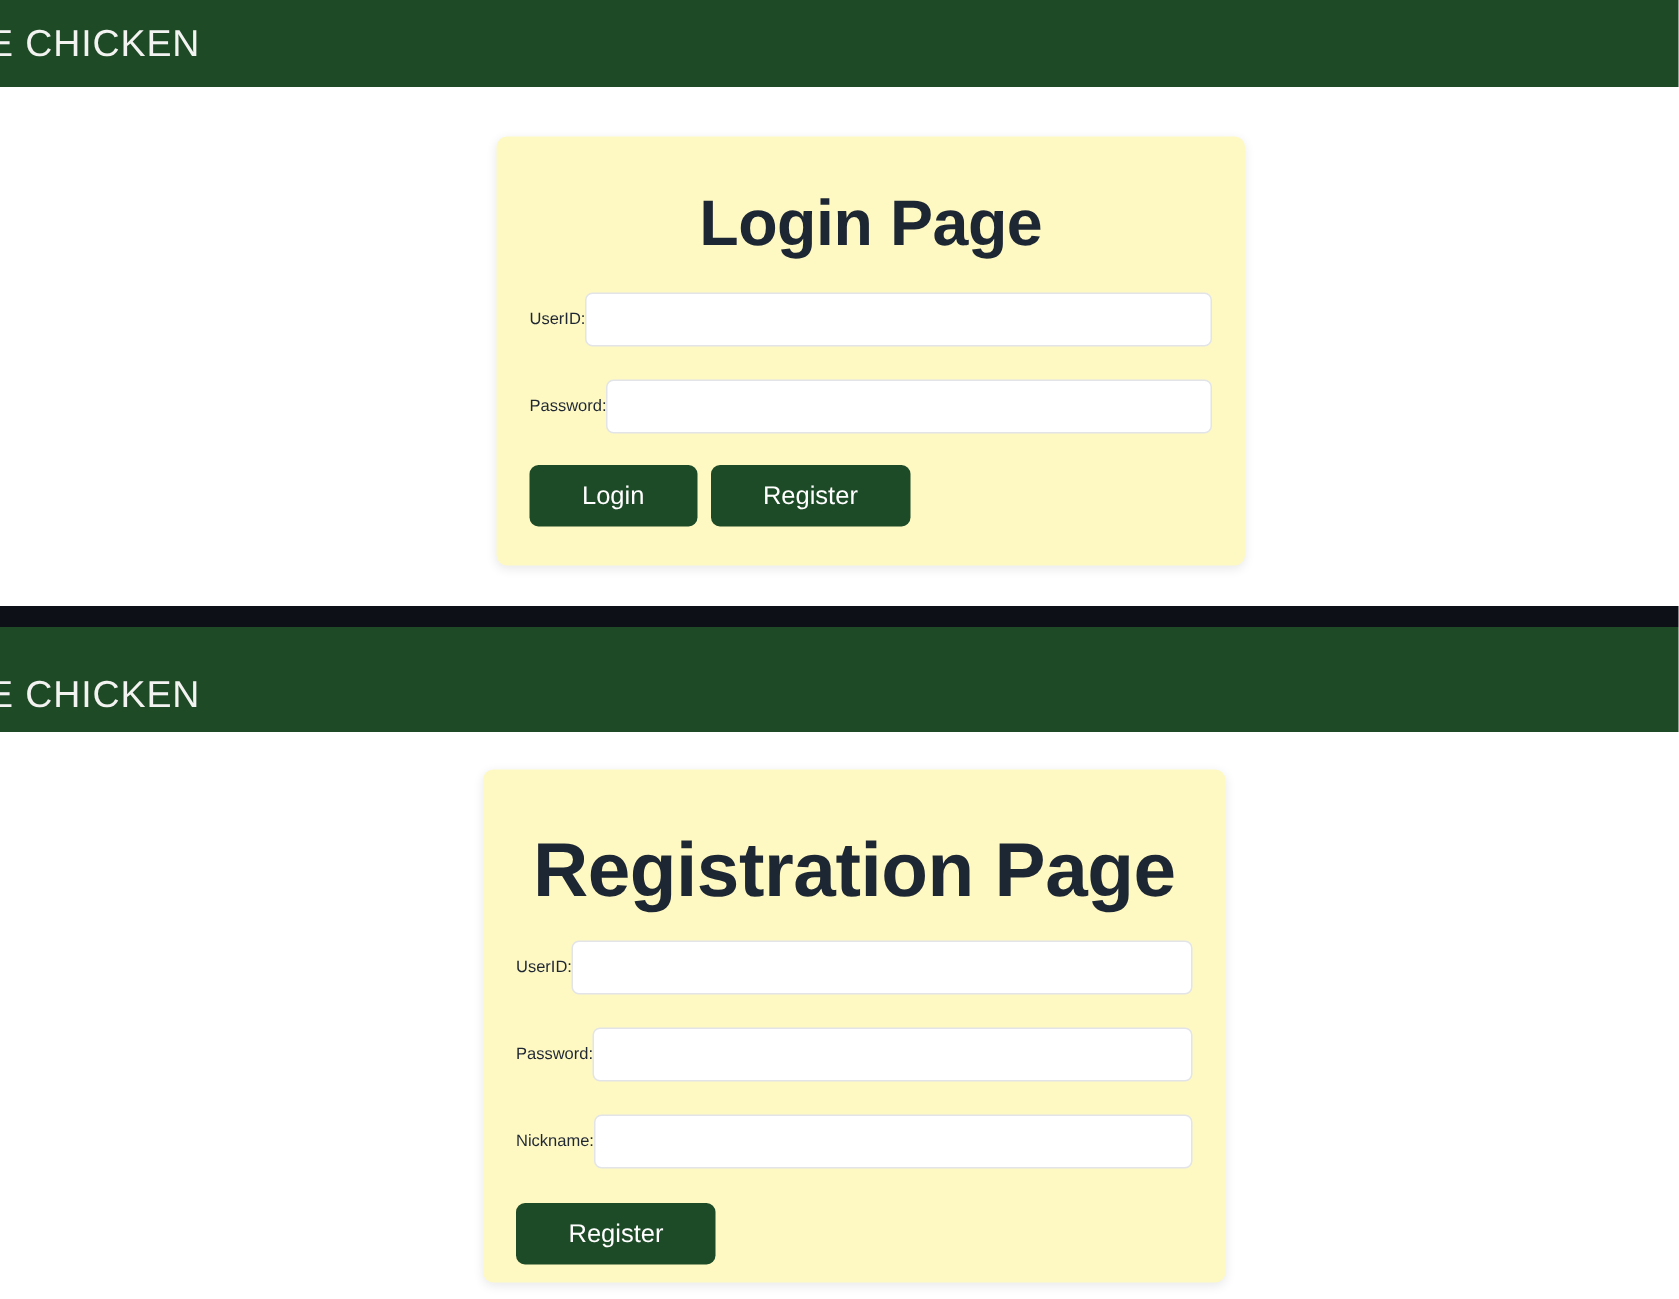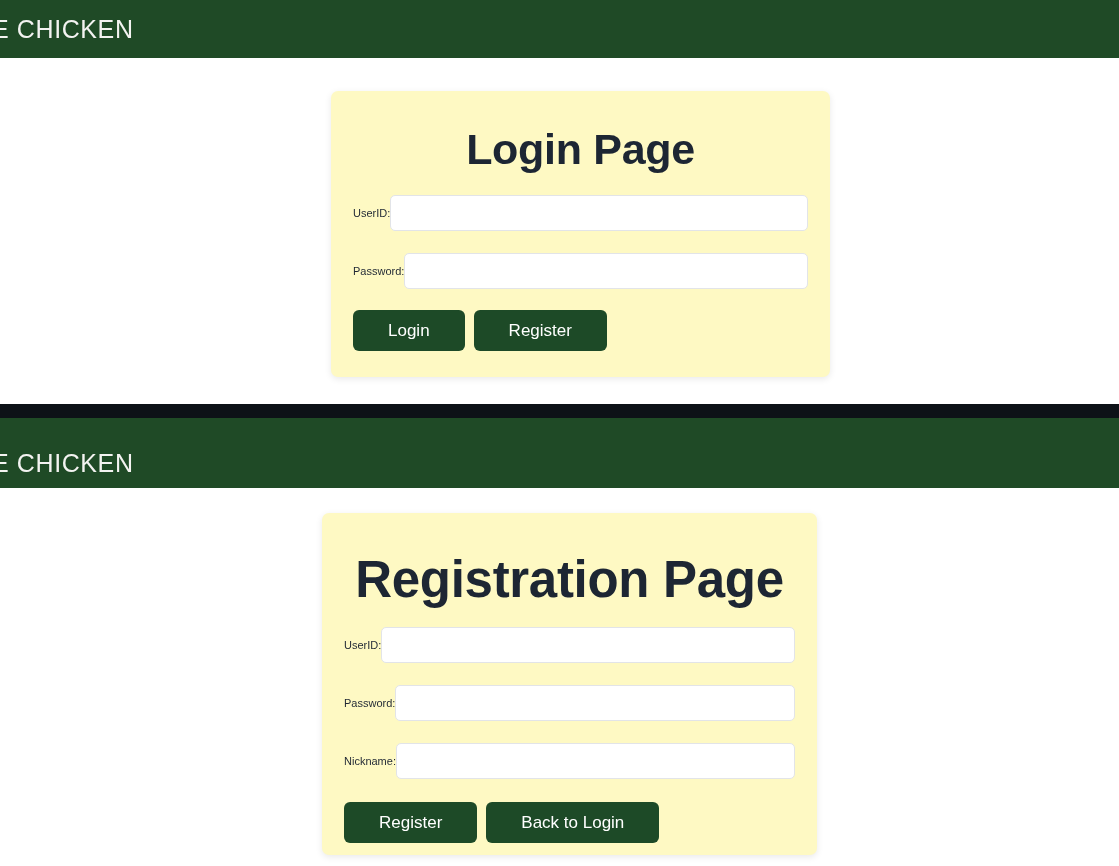--- a/index.html
+++ b/index.html
@@ -213,17 +213,16 @@
 
       <div class="field-row">
         <span class="field-label">Nickname:</span>
         <input class="field-input" type="text" value="" style="">
       </div>
 
     </div>
 
     <div class="button-row">
       <button class="btn">Register</button>
-      <button class="btn">Back to Login</button>
     </div>
   </div>
 
 </div>
 
 </body></html>

